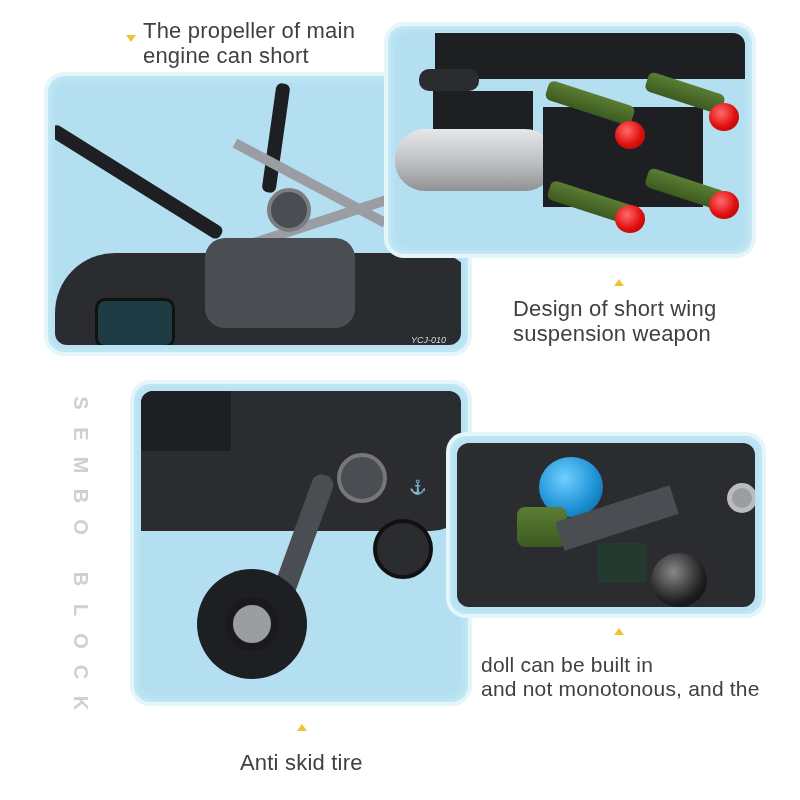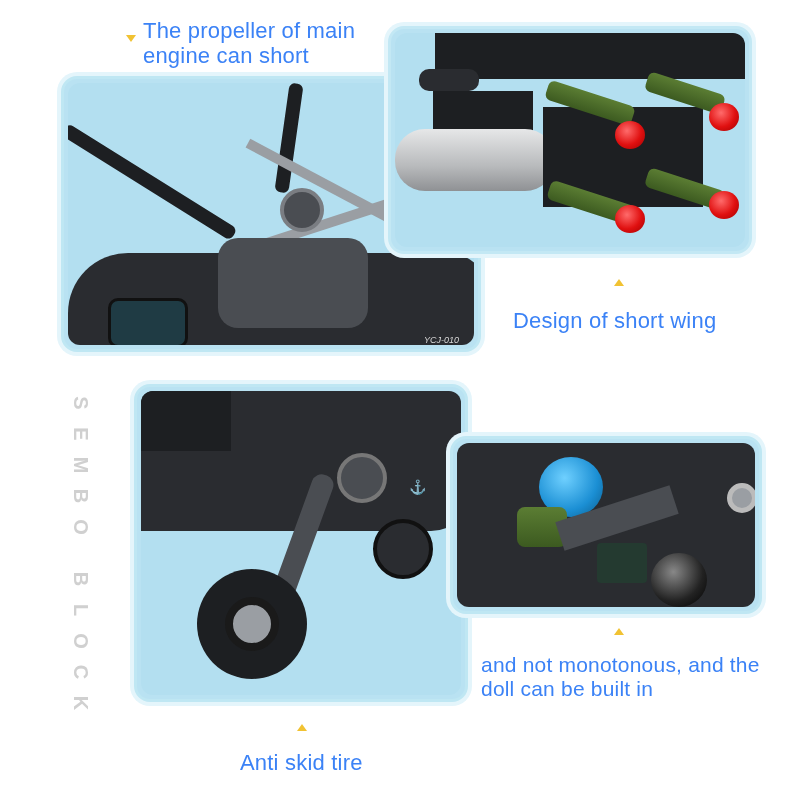--- a/index.html
+++ b/index.html
@@ -9,26 +9,26 @@
   .panel {
     position: absolute;
     border: 3px solid #bfe7f3;
     border-radius: 16px;
     background: #b9e2f2;
     box-shadow: 0 0 0 4px #e4f5fb;
     overflow: hidden;
   }
   .panel-inner { position: absolute; inset: 4px; border-radius: 12px; background: #b3dff0; overflow: hidden; }
 
-  #p1 { left: 48px; top: 76px; width: 420px; height: 276px; margin-left: 13px; }
+  #p1 { left: 48px; top: 76px; width: 420px; height: 276px; }
   #p2 { left: 388px; top: 26px; width: 364px; height: 228px; border-color:#c3e8f4; }
   #p3 { left: 134px; top: 384px; width: 334px; height: 318px; }
   #p4 { left: 450px; top: 436px; width: 312px; height: 178px; }
 
-  .caption { position: absolute; font-size: 22px; line-height: 25px; color: #3b82f6; letter-spacing: 0.2px; }
+  .caption { position: absolute; font-size: 22px; line-height: 25px; color: #404040; letter-spacing: 0.2px; }
   .marker { position: absolute; width: 0; height: 0; border-left: 5px solid transparent; border-right: 5px solid transparent; }
   .marker.up { border-bottom: 7px solid #f1c232; }
   .marker.down { border-top: 7px solid #f1c232; }
 
   .brand-vertical {
     position: absolute; left: 66px; top: 392px;
     width: 30px; color: #d0d0d0; font-size: 20px; font-weight: bold;
     display: flex; flex-direction: column; align-items: center; gap: 9px;
   }
   .brand-vertical span { transform: rotate(90deg); display:block; height:22px; line-height:22px; }
@@ -82,22 +82,23 @@
     <div class="grn" style="left:250px;top:50px;width:80px;height:20px;transform:rotate(18deg);border-radius:6px;"></div>
     <div class="red" style="left:314px;top:70px;width:30px;height:28px;"></div>
     <div class="grn" style="left:152px;top:160px;width:90px;height:20px;transform:rotate(18deg);border-radius:6px;"></div>
     <div class="red" style="left:220px;top:172px;width:30px;height:28px;"></div>
     <div class="grn" style="left:250px;top:146px;width:80px;height:20px;transform:rotate(18deg);border-radius:6px;"></div>
     <div class="red" style="left:314px;top:158px;width:30px;height:28px;"></div>
   </div>
 </div>
 
 <div class="marker up" style="left:614px; top:279px;"></div>
-<div class="caption" style="left:513px; top:308px;">
+<div class="caption" style="left:513px; top:296px;">
   <div>Design of short wing</div>
+  <div>suspension weapon</div>
 </div>
 
 <div class="brand-vertical">
   <span>S</span>
   <span>E</span>
   <span>M</span>
   <span>B</span>
   <span>O</span>
   <div class="brand-gap"></div>
   <span>B</span>
@@ -127,20 +128,20 @@
     <div class="grn" style="left:60px;top:64px;width:50px;height:40px;border-radius:8px;"></div>
     <div class="gr" style="left:100px;top:60px;width:120px;height:30px;transform:rotate(-18deg);"></div>
     <div style="position:absolute;left:140px;top:100px;width:50px;height:40px;background:#243a30;border-radius:4px;"></div>
     <div style="position:absolute;left:194px;top:110px;width:56px;height:54px;border-radius:50%;background:radial-gradient(circle at 40% 35%,#888,#222 60%,#000);"></div>
     <div class="lt" style="left:270px;top:40px;width:30px;height:30px;border-radius:50%;border:5px solid #bbb;"></div>
   </div>
 </div>
 
 <div class="marker up" style="left:614px; top:628px;"></div>
 <div class="caption" style="left:481px; top:653px; font-size:21px; line-height:24px;">
+  <div>doll can be built in</div>
   <div>and not monotonous, and the</div>
-  <div>doll can be built in</div>
 </div>
 
 <div class="marker up" style="left:297px; top:724px;"></div>
 <div class="caption" style="left:240px; top:750px;">
   <div>Anti skid tire</div>
 </div>
 
 </body></html>

